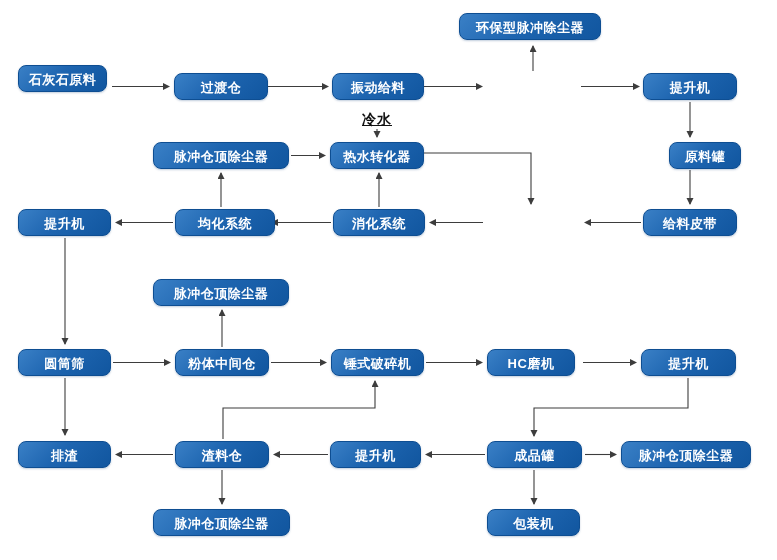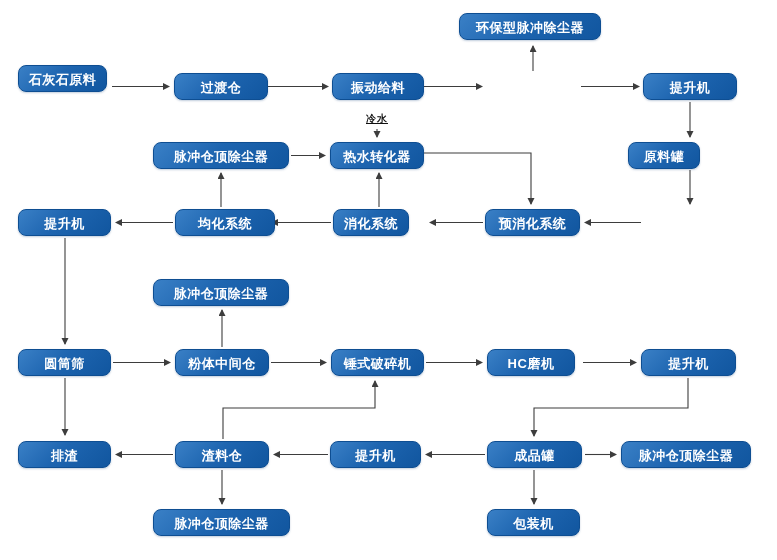--- a/index.html
+++ b/index.html
@@ -11,21 +11,21 @@
   .node{
     position:absolute;height:27px;line-height:27px;box-sizing:border-box;
     text-align:center;color:#ffffff;font-size:13px;font-weight:700;letter-spacing:0.5px;
     background:linear-gradient(135deg,#3a80c6 0%,#1e65b0 45%,#11569f 100%);
     border:1px solid #0e4e92;border-radius:8px;
     box-shadow:0 1px 2px rgba(10,60,120,0.25);
     white-space:nowrap;
   }
   .flabel{
     position:absolute;height:18px;line-height:18px;text-align:center;
-    color:#111111;font-size:10px;font-weight:700;letter-spacing:1px;white-space:nowrap;text-decoration:underline;
+    color:#111111;font-size:14px;font-weight:700;letter-spacing:1px;white-space:nowrap;text-decoration:underline;
   }
 </style>
 </head>
 <body>
 
 <div class="canvas">
 
   <svg class="edges" width="777" height="560" viewBox="0 0 777 560">
     <defs>
       <marker id="ah" markerUnits="userSpaceOnUse" markerWidth="8" markerHeight="8" refX="6" refY="3.5" orient="auto">
@@ -71,26 +71,26 @@
 
   <div class="node" style="left:18px;top:65px;width:89px">石灰石原料</div>
   <div class="node" style="left:174px;top:73px;width:94px">过渡仓</div>
   <div class="node" style="left:332px;top:73px;width:92px">振动给料</div>
   <div class="node" style="left:643px;top:73px;width:94px">提升机</div>
 
   <div class="flabel" style="left:353px;top:110px;width:48px">冷水</div>
 
   <div class="node" style="left:153px;top:142px;width:136px">脉冲仓顶除尘器</div>
   <div class="node" style="left:330px;top:142px;width:94px">热水转化器</div>
-  <div class="node" style="left:628px;top:142px;width:72px">原料罐</div>
+  <div class="node" style="left:669px;top:142px;width:72px">原料罐</div>
 
   <div class="node" style="left:18px;top:209px;width:93px">提升机</div>
   <div class="node" style="left:175px;top:209px;width:100px">均化系统</div>
-  <div class="node" style="left:333px;top:209px;width:76px">消化系统</div>
-  <div class="node" style="left:485px;top:209px;width:95px">预消化系统</div>
+  <div class="node" style="left:333px;top:209px;width:92px">消化系统</div>
+  <div class="node" style="left:643px;top:209px;width:94px">给料皮带</div>
 
   <div class="node" style="left:153px;top:279px;width:136px">脉冲仓顶除尘器</div>
 
   <div class="node" style="left:18px;top:349px;width:93px">圆筒筛</div>
   <div class="node" style="left:175px;top:349px;width:94px">粉体中间仓</div>
   <div class="node" style="left:331px;top:349px;width:93px">锤式破碎机</div>
   <div class="node" style="left:487px;top:349px;width:88px">HC磨机</div>
   <div class="node" style="left:641px;top:349px;width:95px">提升机</div>
 
   <div class="node" style="left:18px;top:441px;width:93px">排渣</div>

